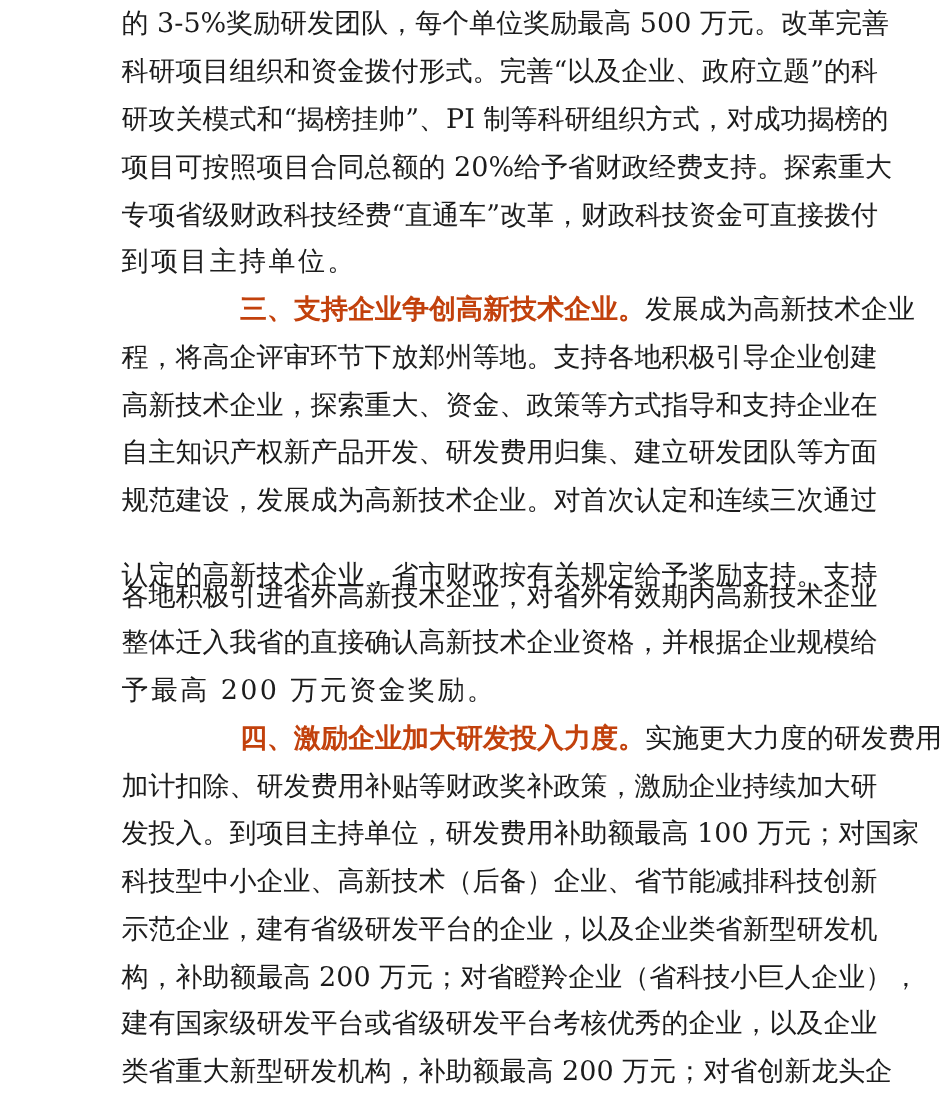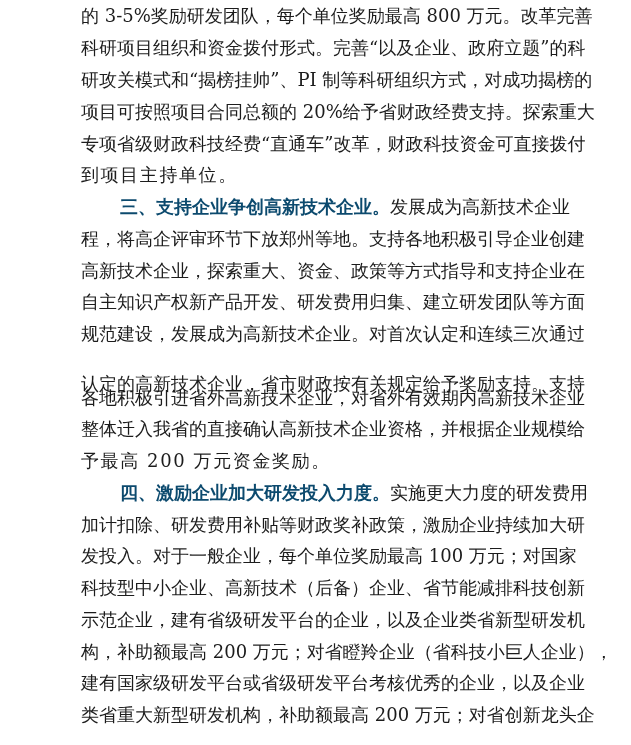--- a/index.html
+++ b/index.html
@@ -37,29 +37,30 @@
       text-align-last: left;
       letter-spacing: 1.6px;
     }
     .line.indent {
       padding-left: 39px;
       width: 433px;
     }
     .heading {
       font-family: "DejaVu Sans", "Liberation Sans", sans-serif;
       font-weight: bold;
-      color: #0c4a6e;
+      color: #c2410c;
+      margin-left: 40px;
     }
   </style>
 </head>
 <body>
 
 <div class="page">
 
-  <div class="line" style="top:0px">的 3-5%奖励研发团队，每个单位奖励最高 800 万元。改革完善</div>
+  <div class="line" style="top:0px">的 3-5%奖励研发团队，每个单位奖励最高 500 万元。改革完善</div>
   <div class="line" style="top:32px">科研项目组织和资金拨付形式。完善“以及企业、政府立题”的科</div>
   <div class="line" style="top:64px">研攻关模式和“揭榜挂帅”、PI 制等科研组织方式，对成功揭榜的</div>
   <div class="line" style="top:96px">项目可按照项目合同总额的 20%给予省财政经费支持。探索重大</div>
   <div class="line" style="top:128px">专项省级财政科技经费“直通车”改革，财政科技资金可直接拨付</div>
   <div class="line last" style="top:159px">到项目主持单位。</div>
 
   <div class="line indent" style="top:191px">
     <span class="heading">三、支持企业争创高新技术企业。</span><span>发展成为高新技术企业</span>
   </div>
   <div class="line" style="top:223px">程，将高企评审环节下放郑州等地。支持各地积极引导企业创建</div>
@@ -68,19 +69,19 @@
   <div class="line" style="top:318px">规范建设，发展成为高新技术企业。对首次认定和连续三次通过</div>
   <div class="line" style="top:368px">认定的高新技术企业，省市财政按有关规定给予奖励支持。支持</div>
   <div class="line" style="top:382px">各地积极引进省外高新技术企业，对省外有效期内高新技术企业</div>
   <div class="line" style="top:413px">整体迁入我省的直接确认高新技术企业资格，并根据企业规模给</div>
   <div class="line last" style="top:445px">予最高 200 万元资金奖励。</div>
 
   <div class="line indent" style="top:477px">
     <span class="heading">四、激励企业加大研发投入力度。</span><span>实施更大力度的研发费用</span>
   </div>
   <div class="line" style="top:509px">加计扣除、研发费用补贴等财政奖补政策，激励企业持续加大研</div>
-  <div class="line" style="top:540px">发投入。对于一般企业，每个单位奖励最高 100 万元；对国家</div>
+  <div class="line" style="top:540px">发投入。到项目主持单位，研发费用补助额最高 100 万元；对国家</div>
   <div class="line" style="top:572px">科技型中小企业、高新技术（后备）企业、省节能减排科技创新</div>
   <div class="line" style="top:604px">示范企业，建有省级研发平台的企业，以及企业类省新型研发机</div>
   <div class="line" style="top:636px">构，补助额最高 200 万元；对省瞪羚企业（省科技小巨人企业），</div>
   <div class="line" style="top:667px">建有国家级研发平台或省级研发平台考核优秀的企业，以及企业</div>
   <div class="line" style="top:699px">类省重大新型研发机构，补助额最高 200 万元；对省创新龙头企</div>
 </div>
 
 </body></html>

